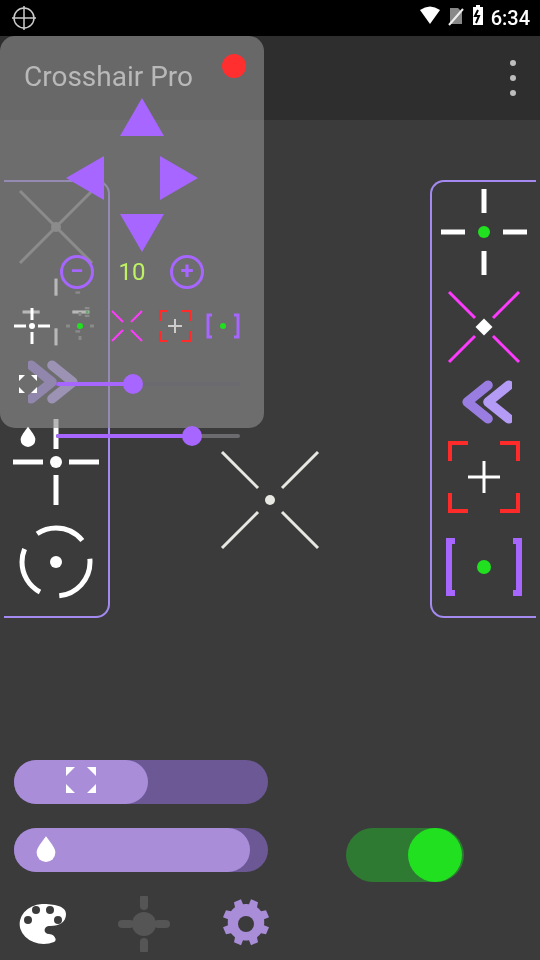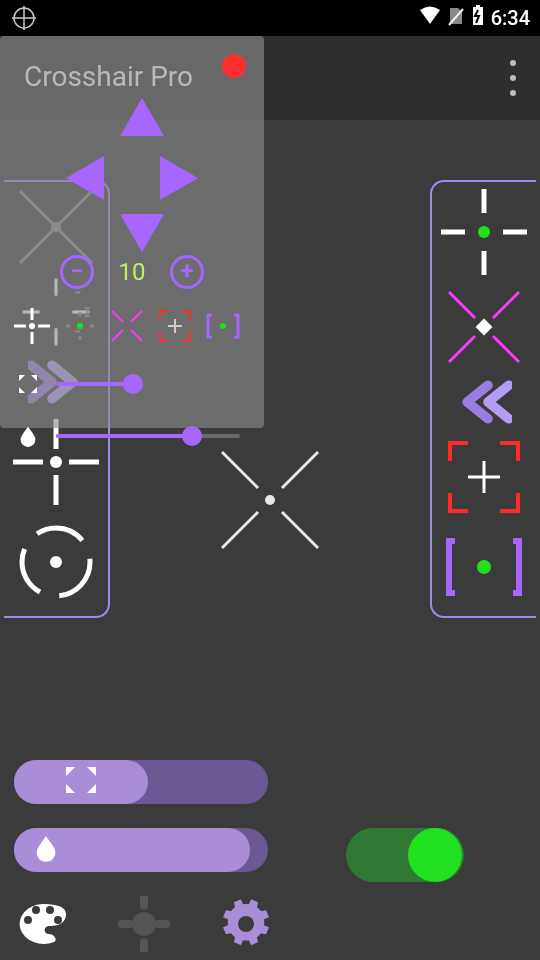--- a/index.html
+++ b/index.html
@@ -38,21 +38,21 @@
       top:180px;right:4px;width:106px;height:438px;border-right:none;
       border-top-right-radius:0;border-bottom-right-radius:0;
     }
     .preset-slot{
       height:146px;display:flex;align-items:center;justify-content:center;color:#fff;
     }
     .panel-right .preset-slot,.panel-left .preset-slot{height:108px}
     
     .overlay{
       position:absolute;top:36px;left:0;width:264px;height:392px;
-      background:rgba(140,140,140,.62);border-radius:4px;
+      background:rgba(140,140,140,.62);border-radius:15px;
       padding:18px;
     }
     .title{font-size:28px;font-weight:400;color:#b9b9b9;position:absolute;left:24px;top:24px}
     .rec{width:24px;height:24px;border-radius:50%;background:#ff2f2f;position:absolute;top:18px;right:18px}
     .dpad{position:absolute;top:44px;left:0;right:0;height:190px}
     .arrow{
       width:0;height:0;position:absolute;cursor:pointer;
       border-style:solid;
     }
     .arrow-up   {top:18px;left:120px;border-width:0 22px 38px 22px;border-color:transparent transparent #a666ff transparent}

